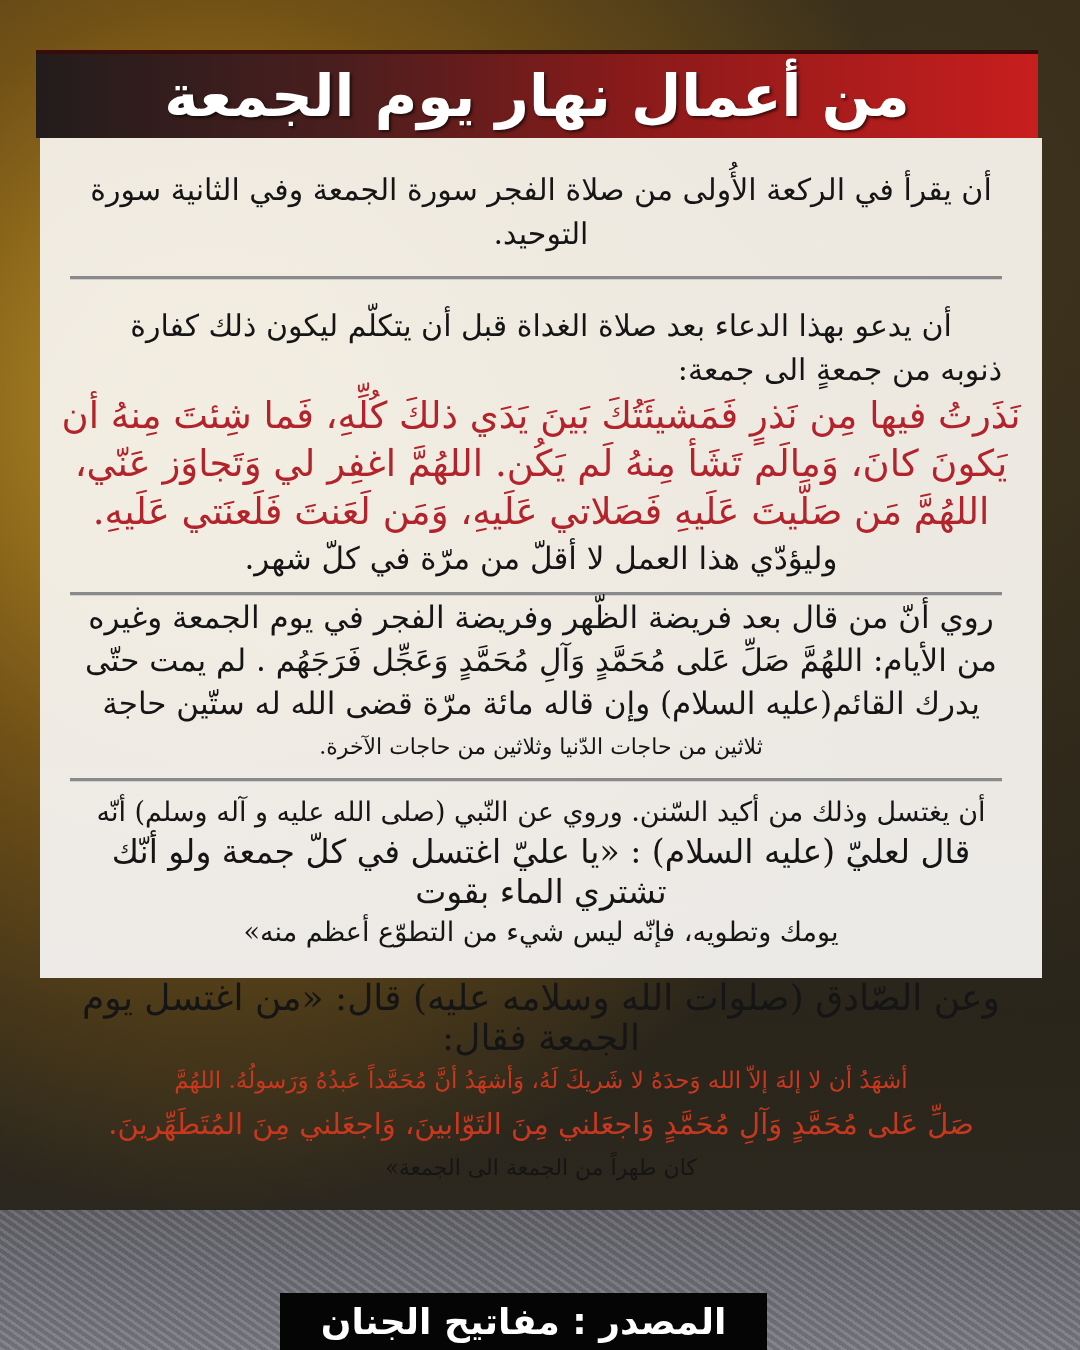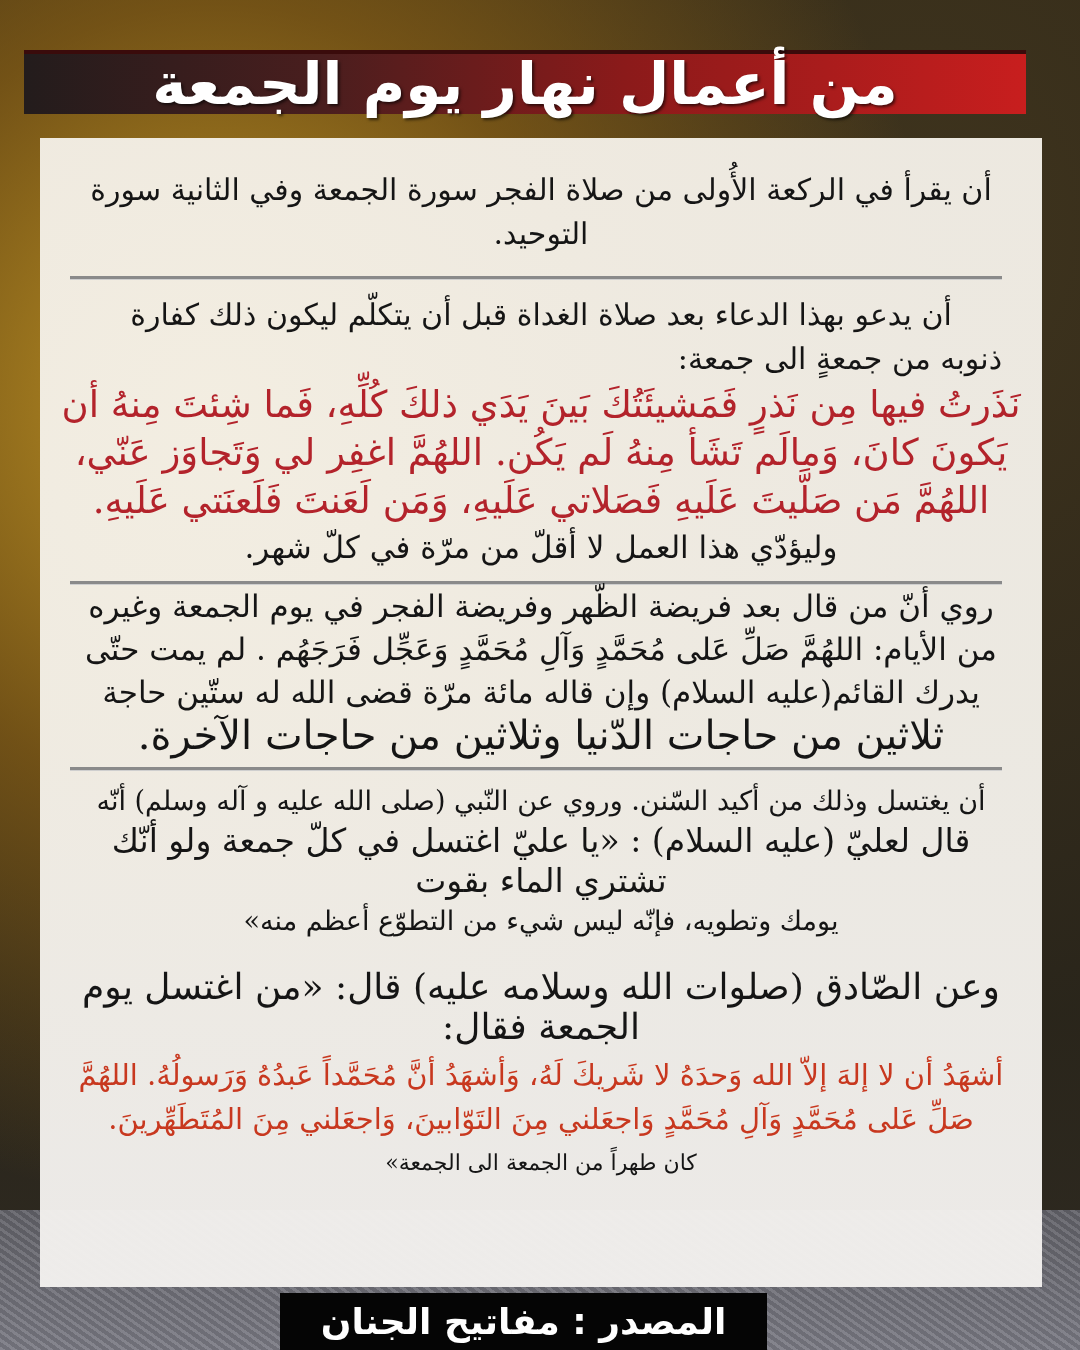--- a/index.html
+++ b/index.html
@@ -11,26 +11,26 @@
       radial-gradient(ellipse at 85% 20%, rgba(60,50,30,0.9) 0%, rgba(40,35,25,0.9) 50%),
       linear-gradient(180deg, #6b5218 0%, #4a3a1a 45%, #3a3a2c 75%, #6a6a6e 100%);
   }
   .bg-road {
     position:absolute; left:0; right:0; bottom:0; height:140px;
     background:
       repeating-linear-gradient(35deg, rgba(150,150,160,0.35) 0 3px, rgba(90,90,100,0.35) 3px 7px),
       linear-gradient(180deg, #5a5a5e, #7c7c84);
   }
   .panel {
-    position:absolute; left:40px; top:138px; width:1002px; height:1149px;
+    position:absolute; left:40px; top:138px; width:1002px; height:840px;
     background: linear-gradient(180deg, rgba(244,240,232,0.96) 0%, rgba(246,243,236,0.95) 50%, rgba(242,240,238,0.97) 100%);
     box-sizing:border-box;
   }
   .titlebar {
-    position:absolute; left:24px; top:50px; width:1002px; height:64px;
+    position:absolute; left:36px; top:50px; width:1002px; height:88px;
     background: linear-gradient(90deg, #231c1c 0%, #4a1e1e 30%, #8b1a1a 60%, #c81e1e 100%);
     border-top:4px solid #3a0b0b;
     box-sizing:border-box;
     display:flex; align-items:center; justify-content:center;
   }
   .titlebar h1 {
     margin:0; color:#fff; font-family:"DejaVu Sans", sans-serif; font-weight:bold;
     font-size:58px; direction:rtl; text-shadow:2px 2px 3px rgba(0,0,0,0.6);
   }
   .section { direction:rtl; text-align:center; color:#151515; }
@@ -58,44 +58,44 @@
   <h1>من أعمال نهار يوم الجمعة</h1>
 </div>
 
 <div class="panel">
 
   <div class="section" style="padding-top:30px;">
     <div class="txt" style="font-size:30px;margin:0 20px;">أن يقرأ في الركعة الأُولى من صلاة الفجر سورة الجمعة وفي الثانية سورة التوحيد.</div>
   </div>
   <div class="divider" style="margin-top:20px;"></div>
 
-  <div class="section" style="padding-top:13px;">
+  <div class="section" style="padding-top:24px;">
     <div class="txt">أن يدعو بهذا الدعاء بعد صلاة الغداة قبل أن يتكلّم ليكون ذلك كفارة</div>
     <div class="txt" style="text-align:right;margin-right:40px;">ذنوبه من جمعةٍ الى جمعة:</div>
     <div class="red">نَذَرتُ فيها مِن نَذرٍ فَمَشيئَتُكَ بَينَ يَدَي ذلكَ كُلِّهِ، فَما شِئتَ مِنهُ أن</div>
     <div class="red">يَكونَ كانَ، وَمالَم تَشَأ مِنهُ لَم يَكُن. اللهُمَّ اغفِر لي وَتَجاوَز عَنّي،</div>
     <div class="red">اللهُمَّ مَن صَلَّيتَ عَلَيهِ فَصَلاتي عَلَيهِ، وَمَن لَعَنتَ فَلَعنَتي عَلَيهِ.</div>
     <div class="txt" style="font-size:31px;">وليؤدّي هذا العمل لا أقلّ من مرّة في كلّ شهر.</div>
   </div>
   <div class="divider" style="margin-top:12px;"></div>
 
   <div class="section" style="">
     <div class="txt" style="font-size:31px;line-height:43px;">روي أنّ من قال بعد فريضة الظّهر وفريضة الفجر في يوم الجمعة وغيره</div>
     <div class="txt" style="font-size:31px;line-height:43px;">من الأيام: اللهُمَّ صَلِّ عَلى مُحَمَّدٍ وَآلِ مُحَمَّدٍ وَعَجِّل فَرَجَهُم . لم يمت حتّى</div>
     <div class="txt" style="font-size:31px;line-height:43px;">يدرك القائم(عليه السلام) وإن قاله مائة مرّة قضى الله له ستّين حاجة</div>
-    <div class="txt" style="font-size:40px;line-height:43px;">ثلاثين من حاجات الدّنيا وثلاثين من حاجات الآخرة.</div>
+    <div class="txt" style="font-size:22px;line-height:43px;">ثلاثين من حاجات الدّنيا وثلاثين من حاجات الآخرة.</div>
   </div>
   <div class="divider" style="margin-top:10px;"></div>
 
   <div class="section" style="padding-top:10px;">
     <div class="txt" style="font-size:27px;line-height:40px;">أن يغتسل وذلك من أكيد السّنن. وروي عن النّبي (صلى الله عليه و آله وسلم) أنّه</div>
     <div class="txt" style="font-size:33px;line-height:40px;">قال لعليّ (عليه السلام) : «يا عليّ اغتسل في كلّ جمعة ولو أنّك تشتري الماء بقوت</div>
     <div class="txt" style="font-size:27px;line-height:40px;">يومك وتطويه، فإنّه ليس شيء من التطوّع أعظم منه»</div>
     <div class="txt" style="font-size:36px;line-height:40px;margin-top:26px;">وعن الصّادق (صلوات الله وسلامه عليه) قال: «من اغتسل يوم الجمعة فقال:</div>
-    <div class="orange" style="margin-top:6px;font-size:29px;">أشهَدُ أن لا إلهَ إلاّ الله وَحدَهُ لا شَريكَ لَهُ، وَأشهَدُ أنَّ مُحَمَّداً عَبدُهُ وَرَسولُهُ. اللهُمَّ</div>
+    <div class="orange" style="font-size:23px;">أشهَدُ أن لا إلهَ إلاّ الله وَحدَهُ لا شَريكَ لَهُ، وَأشهَدُ أنَّ مُحَمَّداً عَبدُهُ وَرَسولُهُ. اللهُمَّ</div>
     <div class="orange" style="font-size:29px;">صَلِّ عَلى مُحَمَّدٍ وَآلِ مُحَمَّدٍ وَاجعَلني مِنَ التَوّابينَ، وَاجعَلني مِنَ المُتَطَهِّرينَ.</div>
     <div class="txt" style="font-size:22px;">كان طهراً من الجمعة الى الجمعة»</div>
   </div>
 </div>
 
 <div class="source-bar">
   <span>المصدر : مفاتيح الجنان</span>
 </div>
 
 </body></html>

